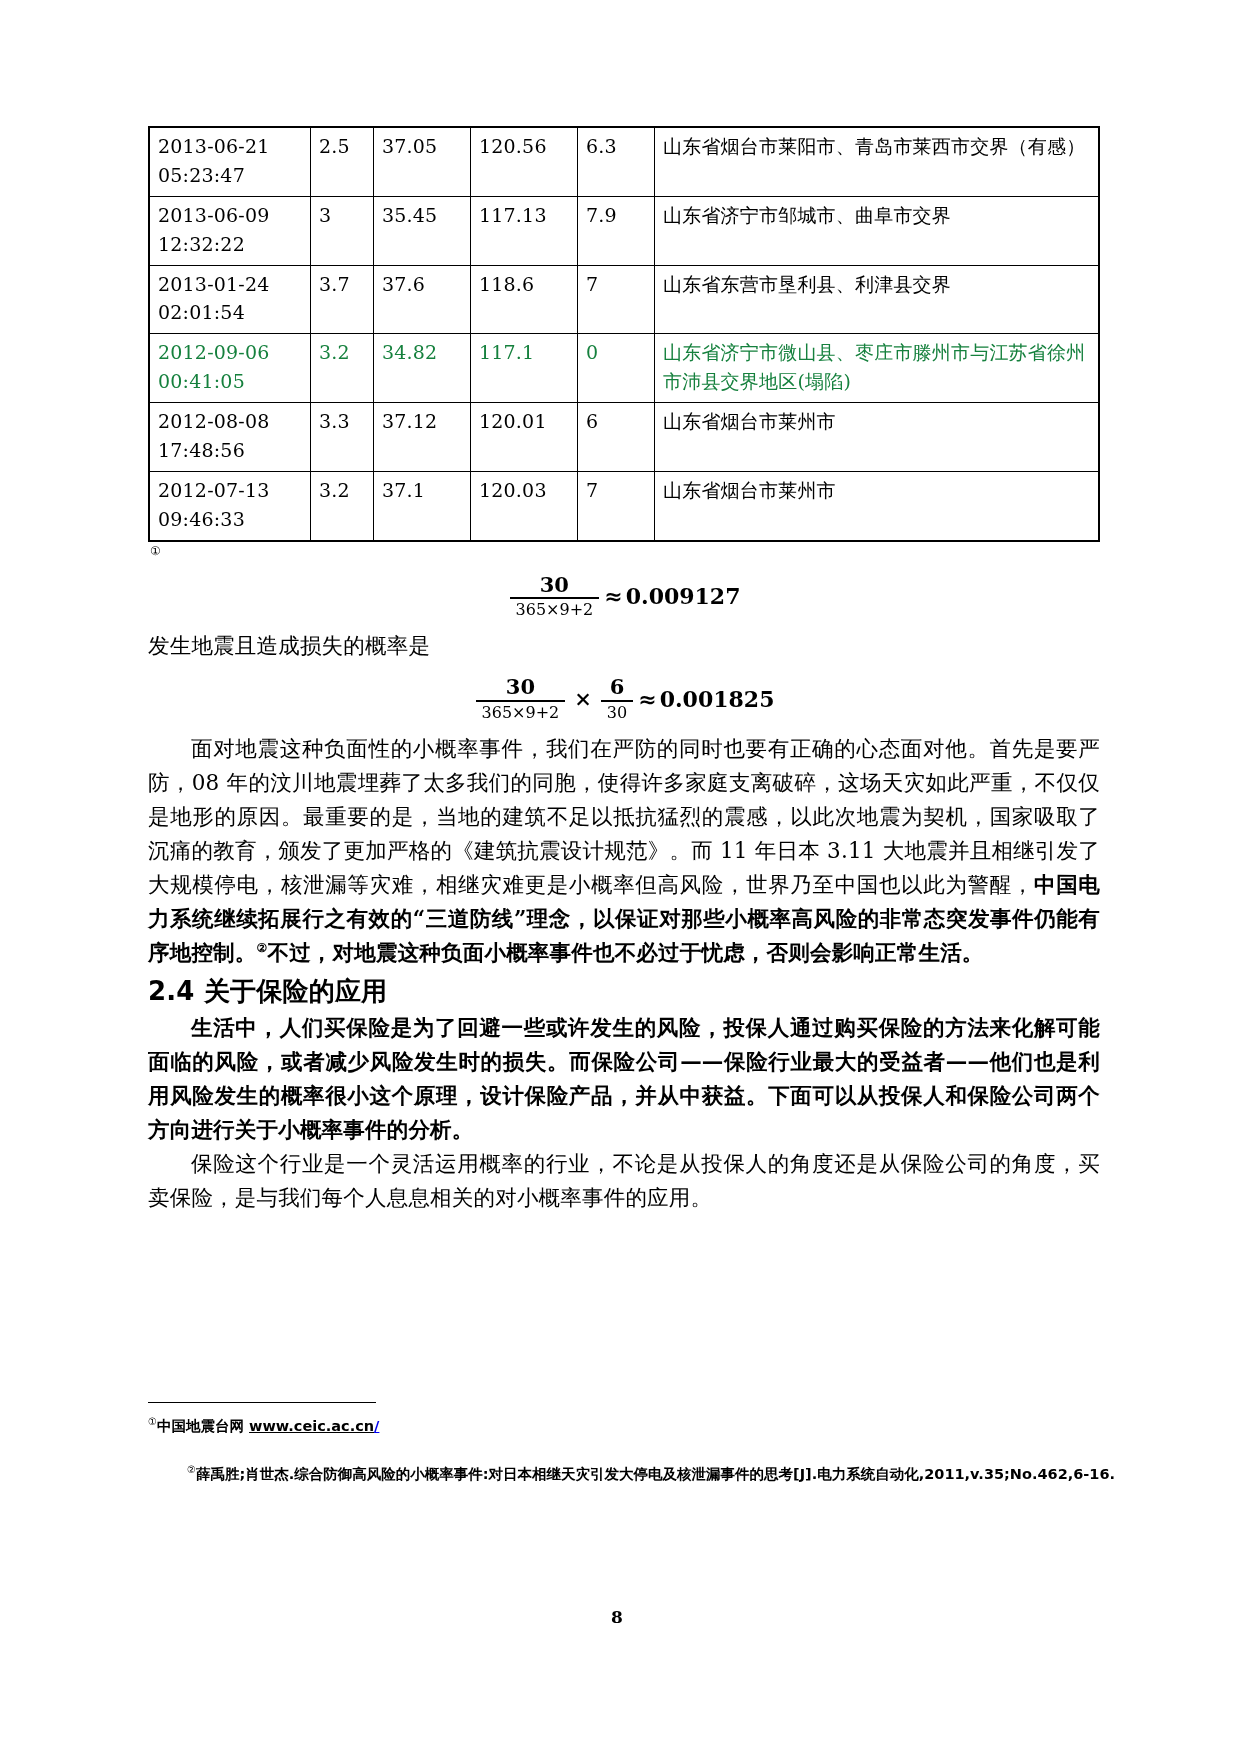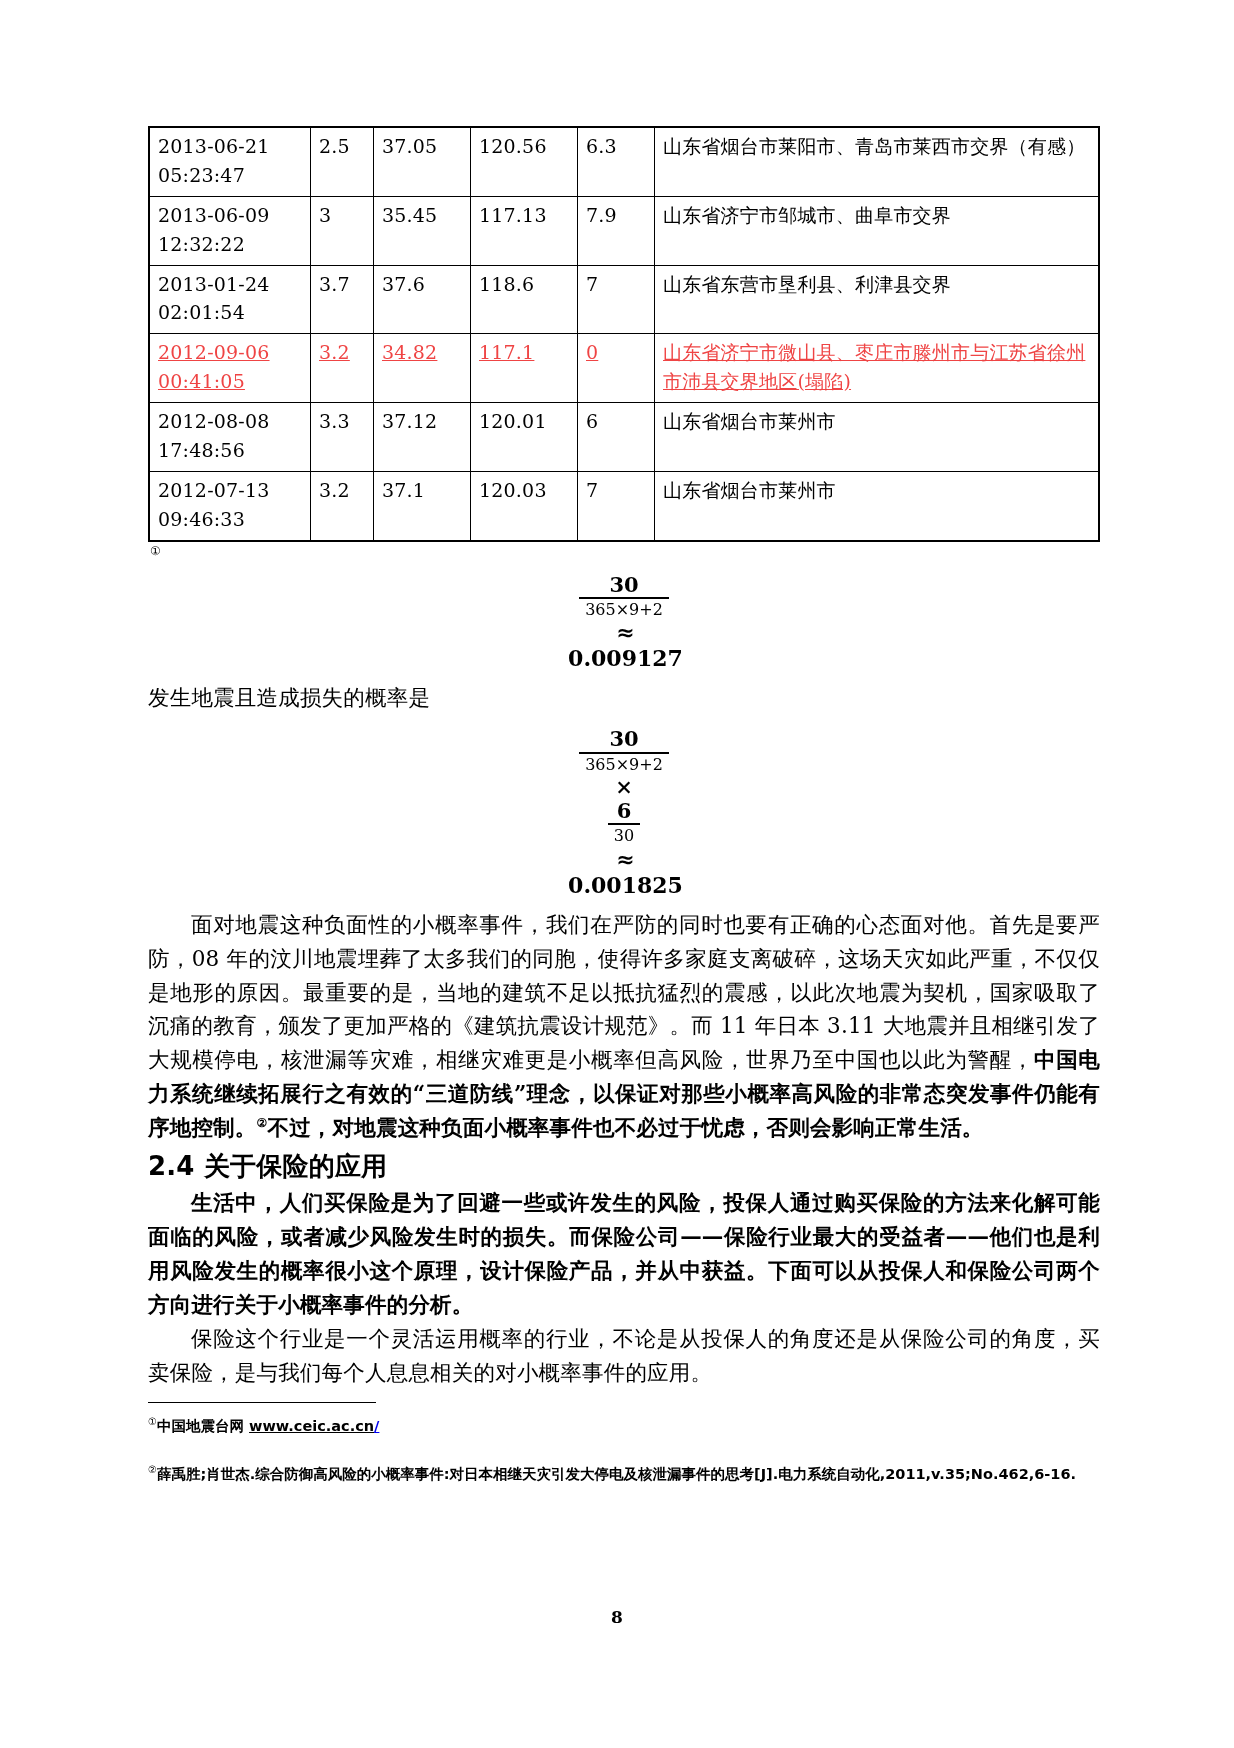--- a/index.html
+++ b/index.html
@@ -46,21 +46,21 @@
     line-height: 1.52;
     letter-spacing: 0.2px;
   }
   table.quake tr { }
   td.c-date  { width: 146px; }
   td.c-mag   { width: 48px; }
   td.c-lat   { width: 82px; }
   td.c-lon   { width: 92px; }
   td.c-dep   { width: 62px; }
   td.c-loc   { width: auto; }
-  .row-red td { color: #ef4444; text-decoration: underline; }
+  .row-red td { color: #15803d; }
   .date-l2 { display:block; }
 
   .cjk { font-family: "DejaVu Sans", "Liberation Sans", sans-serif; }
 
   
   .table-note {
     font-size: 12px;
     line-height: 1;
     margin-top: 3px;
     margin-left: 2px;
@@ -80,21 +80,20 @@
   p.indent { text-indent: 2em; }
   .bold { font-weight: bold; }
 
   
   .formula-row {
     display: flex;
     justify-content: center;
     align-items: center;
     margin: 12px 0 10px 0;
     font-family: "DejaVu Serif", "Liberation Serif", serif;
-    flex-direction: column;
   }
   .frac {
     display: inline-flex;
     flex-direction: column;
     align-items: center;
     vertical-align: middle;
     margin: 0 2px;
   }
   .frac .num {
     font-size: 21px;
@@ -158,21 +157,21 @@
     vertical-align: super;
     font-weight: normal;
   }
   .fn .link {
     text-decoration: underline;
   }
   .fn .slash {
     color: #0000ee;
     text-decoration: underline;
   }
-  .fn2 { margin-top: 14px; }
+  .fn2 { margin-top: 14px; margin-left: 39px; }
 
   
   .pageno {
     position: absolute;
     left: 0;
     top: 1607px;
     width: 1234px;
     text-align: center;
     font-family: "DejaVu Serif", "Liberation Serif", serif;
     font-size: 17px;

